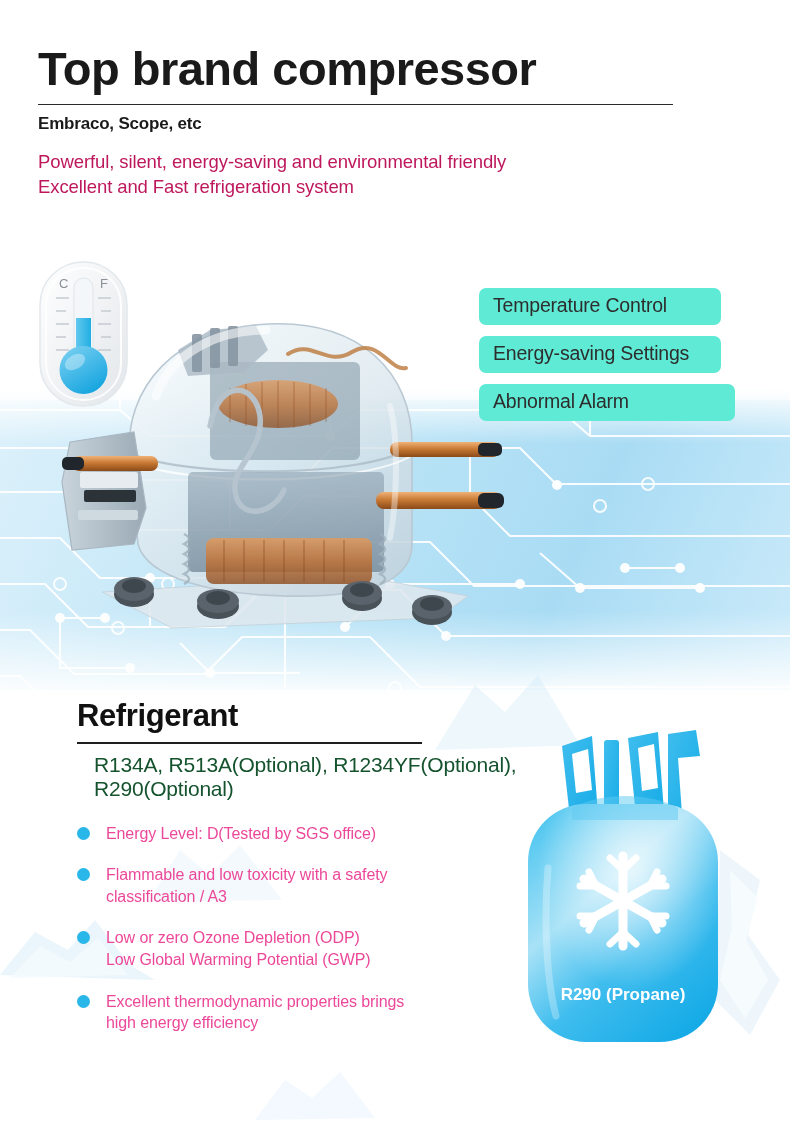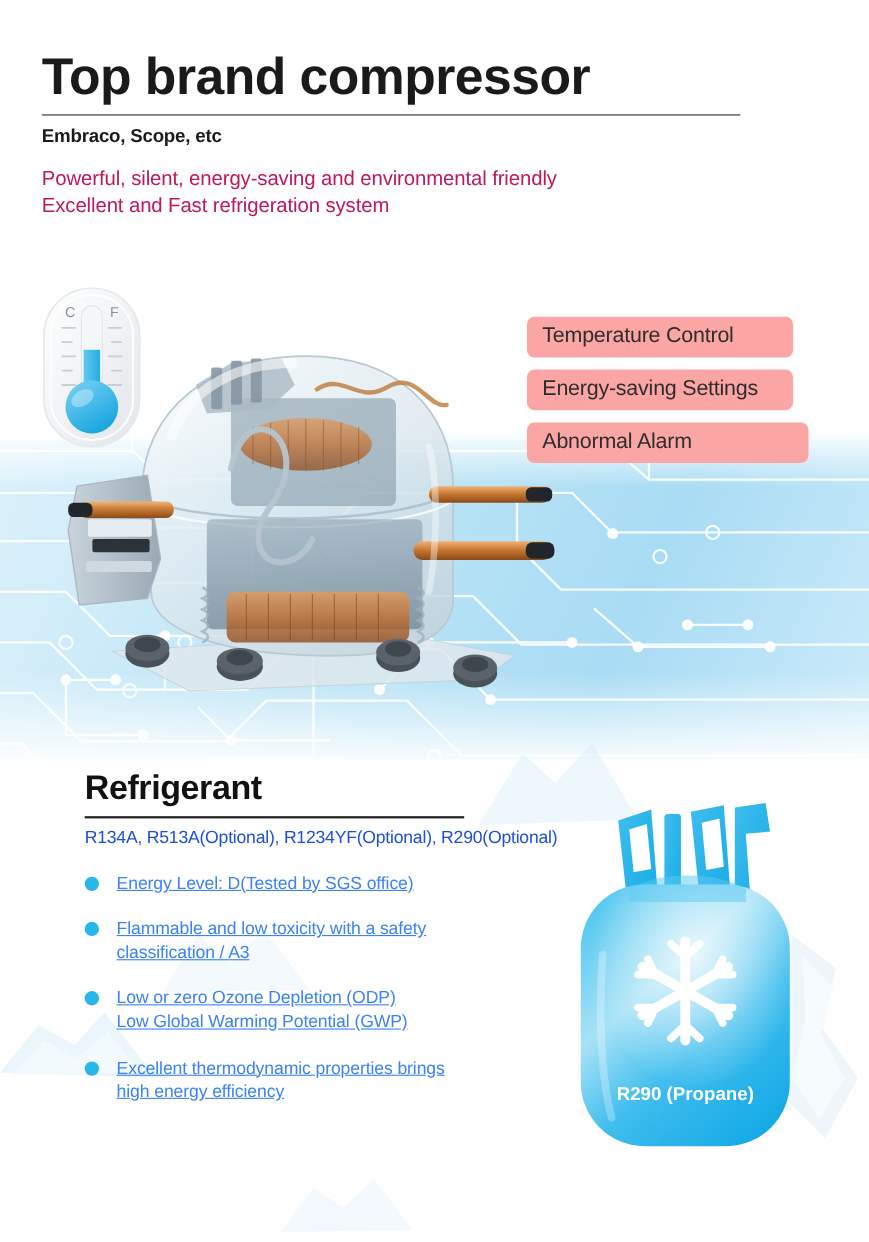--- a/index.html
+++ b/index.html
@@ -46,41 +46,41 @@
 
   
   .thermo { position:absolute; left:36px; top:258px; width:95px; height:152px; z-index:7; }
 
   
   .compressor { position:absolute; left:60px; top:276px; width:450px; height:380px; z-index:5; }
 
   
   .badges { position:absolute; left:479px; top:288px; z-index:8; }
   .badge {
-    background:#fca5a5; border-radius:7px;
+    background:#5eead4; border-radius:7px;
     font-size:19.5px; color:#2d2d2d; letter-spacing:-0.2px;
     padding:6px 14px 8px; margin-bottom:11px; display:inline-block;
   }
   .badge:nth-child(1) { width:242px; }
   .badge:nth-child(2) { width:242px; }
   .badge:nth-child(3) { width:256px; }
 
   
   .refrig { position:absolute; left:77px; top:698px; width:500px; z-index:8; }
   .refrig-title { font-size:31px; font-weight:bold; color:#111; letter-spacing:-0.4px; }
   .refrig-rule { width:345px; height:1.6px; background:#1f1f1f; margin:8px 0 9px; }
-  .refrig-list { font-size:16px; color:#1d4ed8; letter-spacing:-0.2px; }
+  .refrig-list { font-size:21px; color:#14532d; letter-spacing:-0.2px;margin-left:17px; }
 
   .bullets { margin-top:22px; }
   .bullet { display:flex; align-items:flex-start; margin-bottom:20px; }
   .dot {
     width:13px; height:13px; border-radius:50%; background:#29b6e8;
     flex:0 0 13px; margin:4px 16px 0 0;
   }
-  .btext { font-size:16px; line-height:1.35; color:#3b82f6; letter-spacing:-0.1px;text-decoration:underline; }
+  .btext { font-size:16px; line-height:1.35; color:#ec4899; letter-spacing:-0.1px; }
 
   
   .cylinder { position:absolute; left:500px; top:728px; width:250px; height:330px; z-index:7; }
 </style>
 </head>
 <body>
 
 <div id="page">
 
   <div class="bg-circuit-band">

